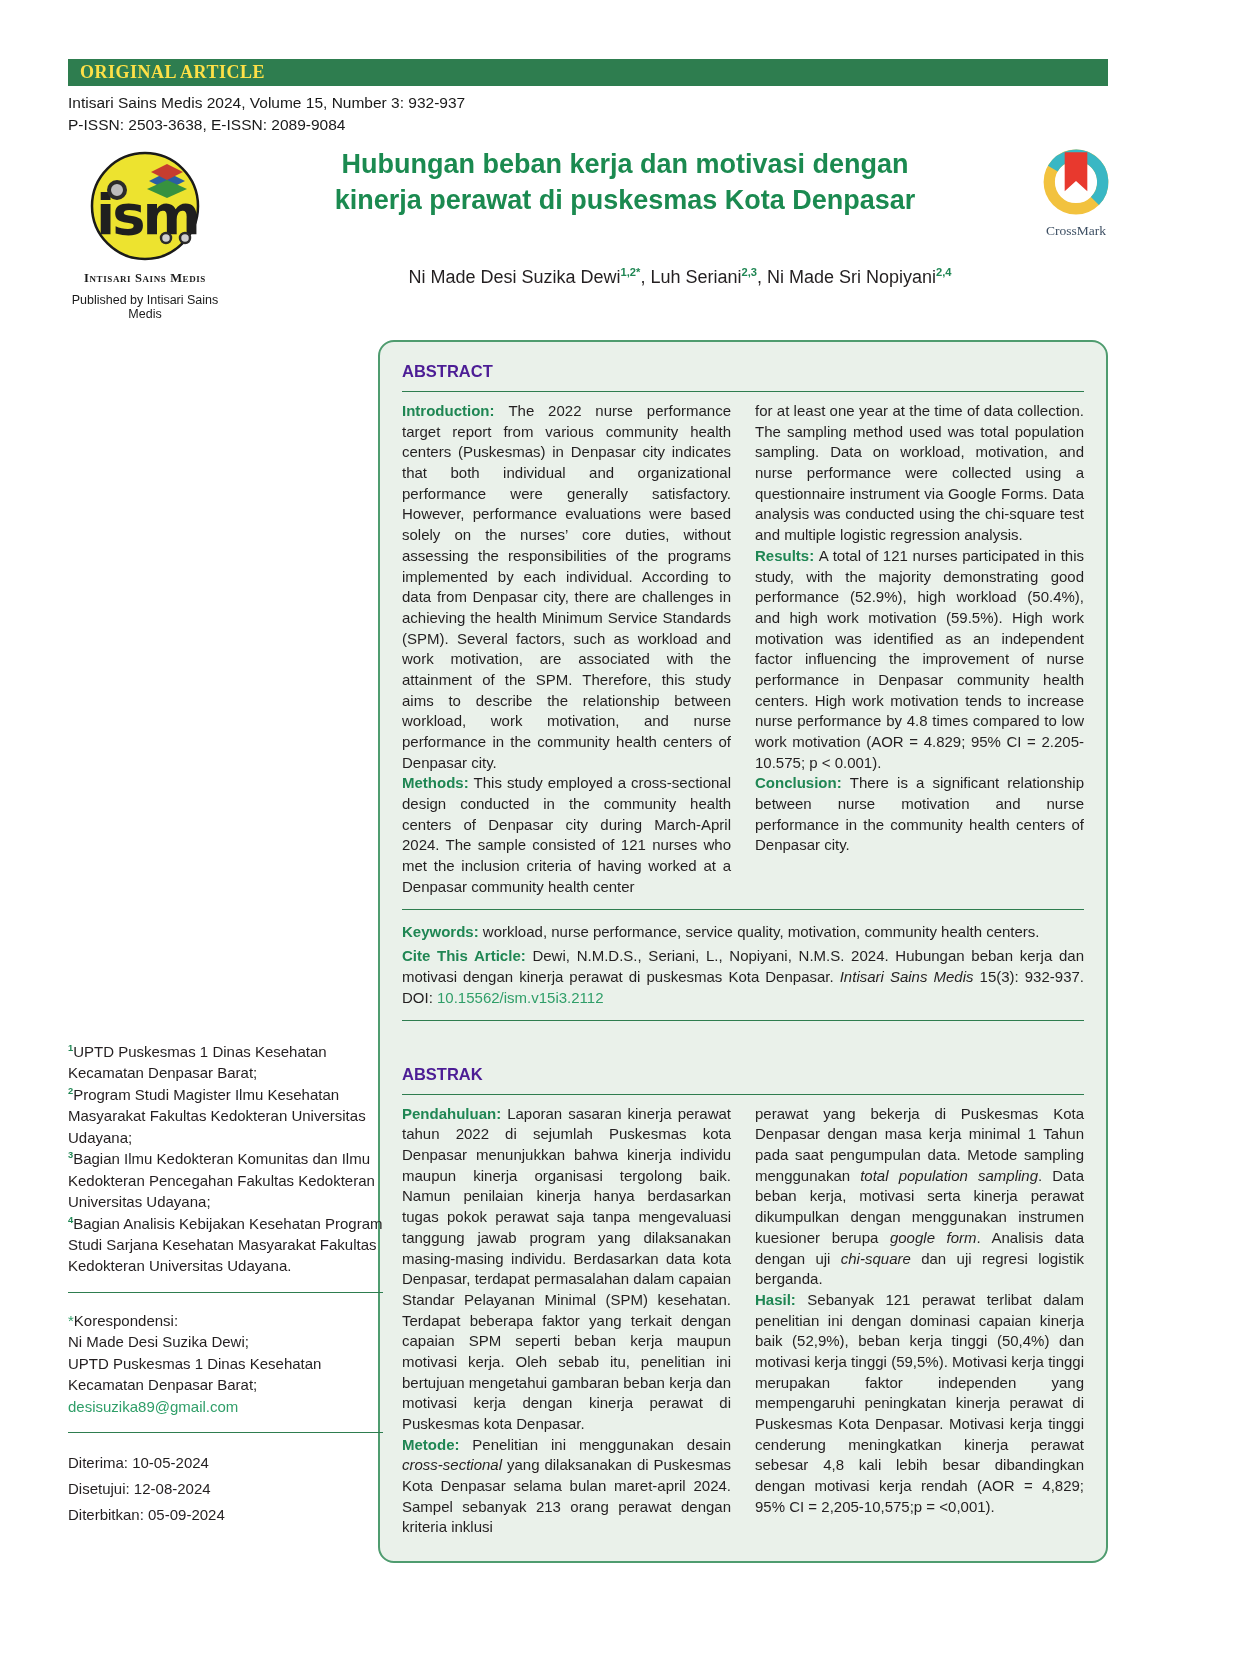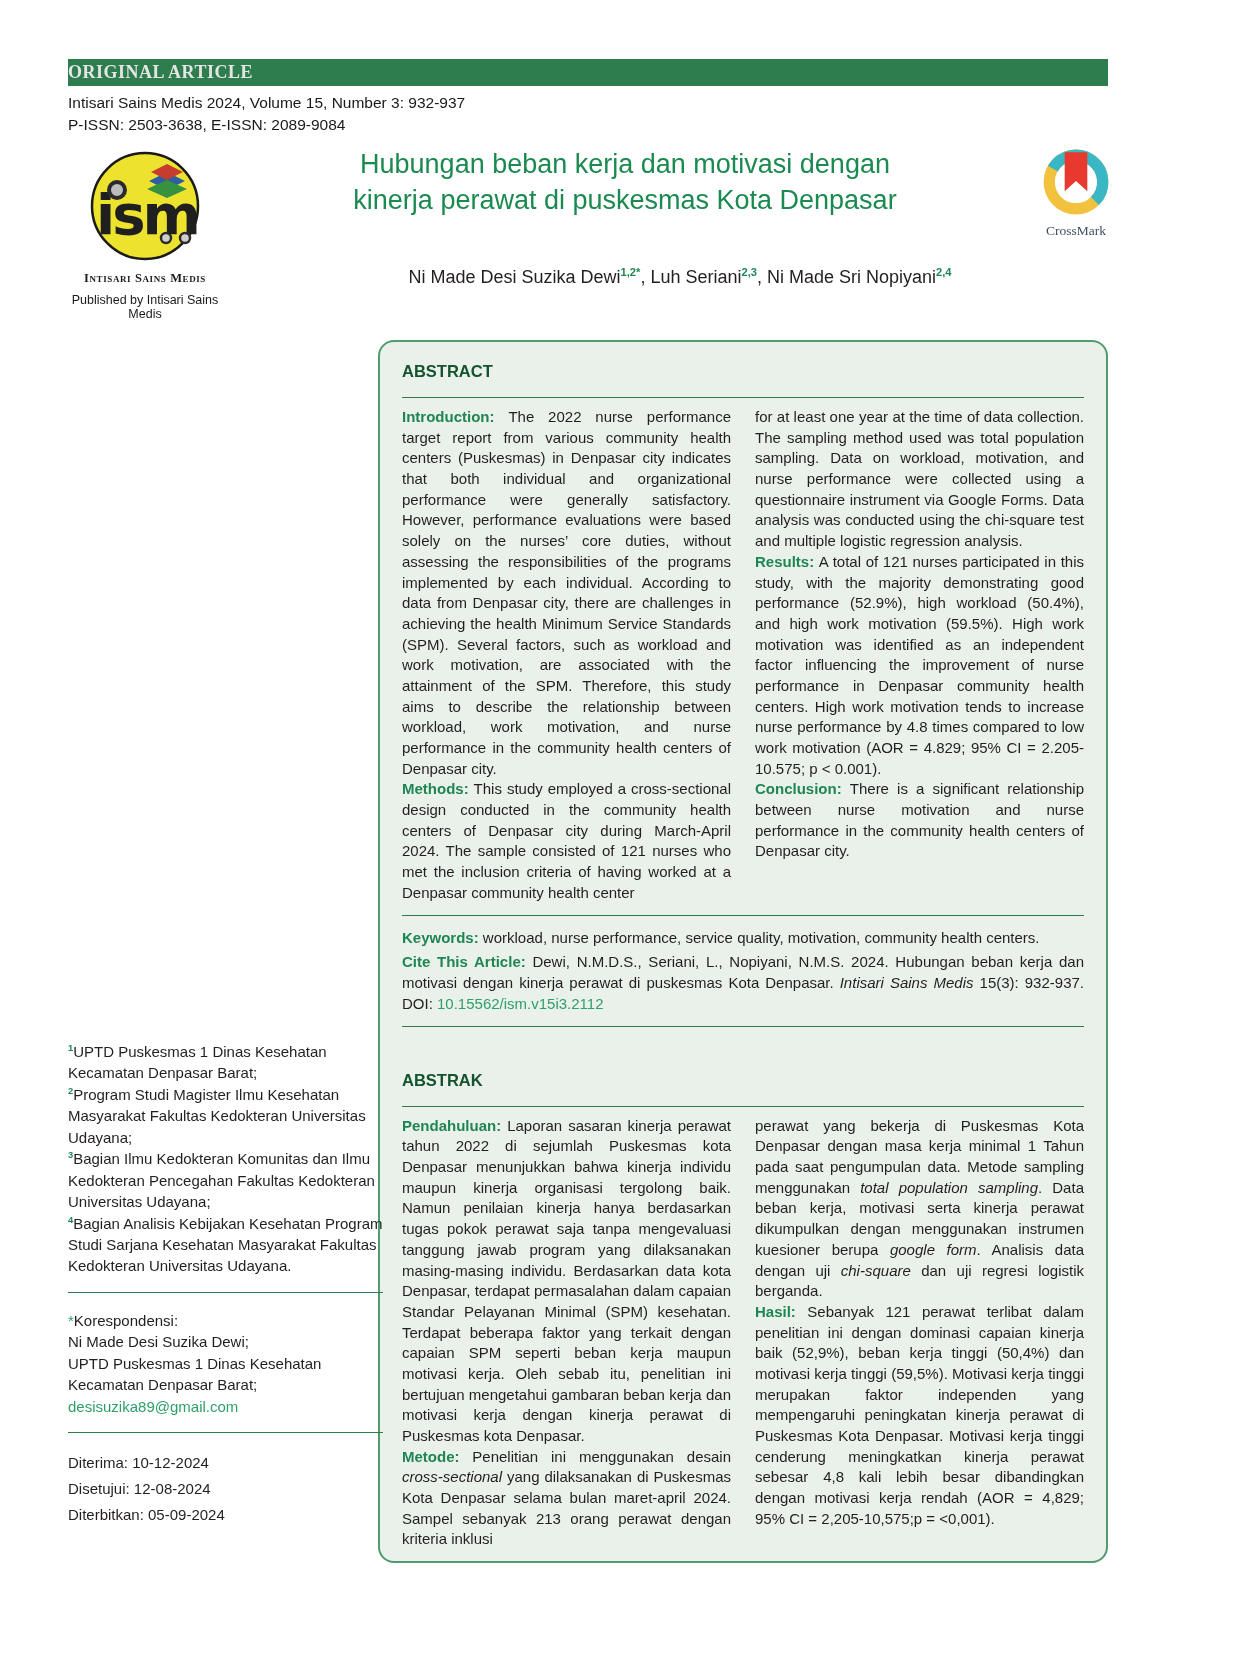--- a/index.html
+++ b/index.html
@@ -1,35 +1,35 @@
 <!DOCTYPE html>
 <html><head>
 <meta charset="utf-8">
 <style>
   html,body{margin:0;padding:0;background:#ffffff;}
   .page{position:relative;width:1241px;height:1654px;background:#ffffff;overflow:hidden;
         font-family:"Liberation Sans",sans-serif;color:#231f20;}
   .topbar{position:absolute;left:68px;top:59px;width:1040px;height:27px;background:#2E7D4F;
-          color:#e5e5e5;font-family:"Liberation Serif",serif;font-weight:bold;font-size:18px;
-          line-height:27px;box-sizing:border-box;letter-spacing:.5px;}
+          color:#fde047;font-family:"Liberation Serif",serif;font-weight:bold;font-size:18px;
+          line-height:27px;padding-left:12px;box-sizing:border-box;letter-spacing:.5px;}
   .jinfo{position:absolute;left:68px;top:92px;font-size:15.5px;line-height:1.42;color:#1a1a1a;}
   .logo-block{position:absolute;left:60px;top:150px;width:170px;text-align:center;}
   .logo-caption{font-family:"Liberation Serif",serif;font-variant:small-caps;font-weight:bold;
                 font-size:12.5px;letter-spacing:.6px;margin-top:5px;color:#1a1a1a;}
   .published{margin-top:7px;font-size:12.5px;color:#1a1a1a;}
   .title{position:absolute;left:270px;top:147px;width:710px;text-align:center;color:#1B8A50;
-         font-size:27px;font-weight:normal;line-height:1.32;}
+         font-size:27px;font-weight:bold;line-height:1.32;}
   .crossmark{position:absolute;left:1036px;top:146px;width:80px;text-align:center;}
   .crossmark-label{font-family:"Liberation Serif",serif;font-size:13.5px;color:#3D4F63;margin-top:1px;text-align:center;}
   .authors{position:absolute;left:250px;top:266px;width:860px;text-align:center;font-size:18px;}
   .authors .para{margin:0;}
   sup.supg{color:#1F8653;font-weight:bold;font-size:.62em;}
   .absbox{position:absolute;left:378px;top:340px;width:730px;height:1223px;box-sizing:border-box;
           background:#EAF1EA;border:2px solid #4F9C6F;border-radius:16px;padding:20px 22px;overflow:hidden;}
-  .abs-heading{color:#14532d;font-weight:bold;font-size:16.5px;padding-bottom:16px;
+  .abs-heading{color:#4c1d95;font-weight:bold;font-size:16.5px;padding-bottom:10px;
                border-bottom:1.5px solid #2E7D4F;margin-bottom:9px;}
   .abs-heading.second{margin-top:44px;}
   .cols{display:flex;gap:24px;}
   .col{flex:1;text-align:justify;font-size:15px;line-height:1.38;}
   .para{margin:0;}
   .lead{color:#1F8653;font-weight:bold;}
   .it{font-style:italic;}
   .glink{color:#2F9E68;text-decoration:none;cursor:pointer;}
   hr.grn{border:none;border-top:1.5px solid #2E7D4F;margin:11px 0;}
   .kwline,.citeline{font-size:15px;line-height:1.42;text-align:justify;}
@@ -130,21 +130,21 @@
       </div>
     <hr class="grn">
     <div>
         <p class="para"><span class="glink">*</span><span>Korespondensi:</span></p>
         <p class="para"><span>Ni Made Desi Suzika Dewi;</span></p>
         <p class="para"><span>UPTD Puskesmas 1 Dinas Kesehatan Kecamatan Denpasar Barat;</span></p>
         <p class="para"><span class="glink">desisuzika89@gmail.com</span></p>
       </div>
     <hr class="grn">
     <div class="dates">
-        <p class="para"><span>Diterima: 10-12-2024</span></p>
+        <p class="para"><span>Diterima: 10-05-2024</span></p>
         <p class="para"><span>Disetujui: 12-08-2024</span></p>
         <p class="para"><span>Diterbitkan: 05-09-2024</span></p>
       </div>
   </div>
 
   <div class="footer">
     <span class="pageno">932</span>
     <span><span>Open access: </span><span class="glink">http://isainsmedis.id/</span></span>
   </div>
 

